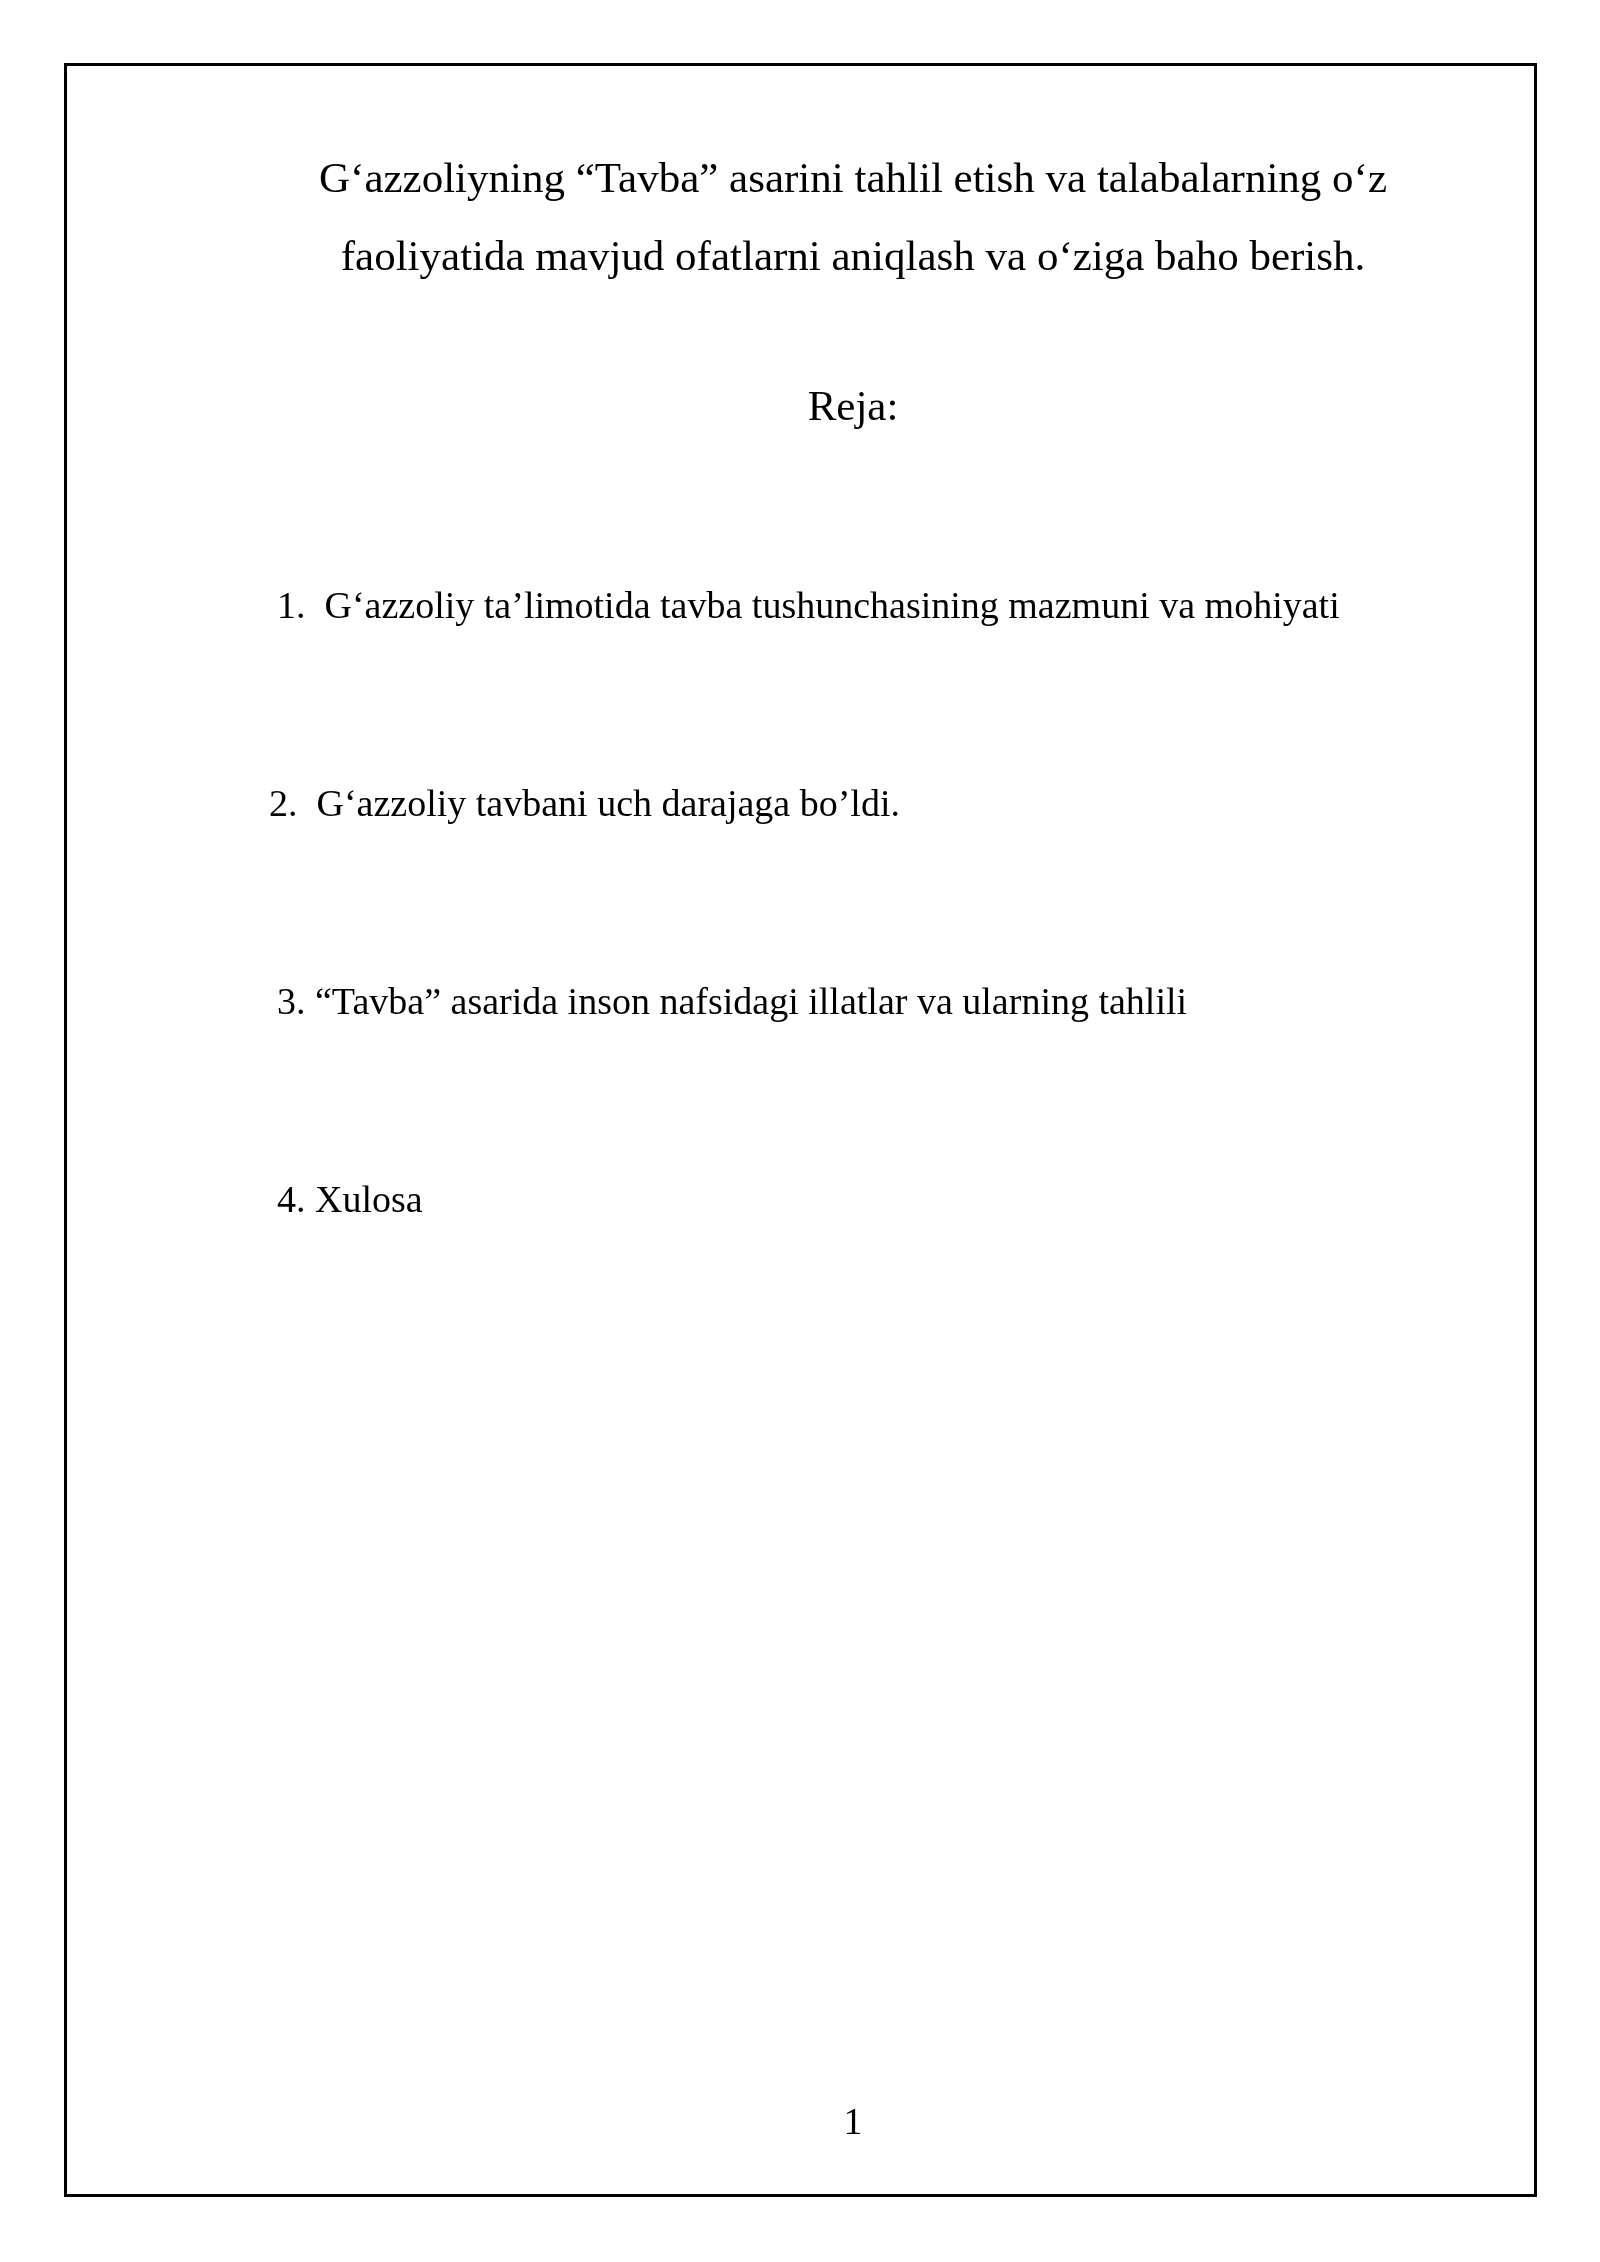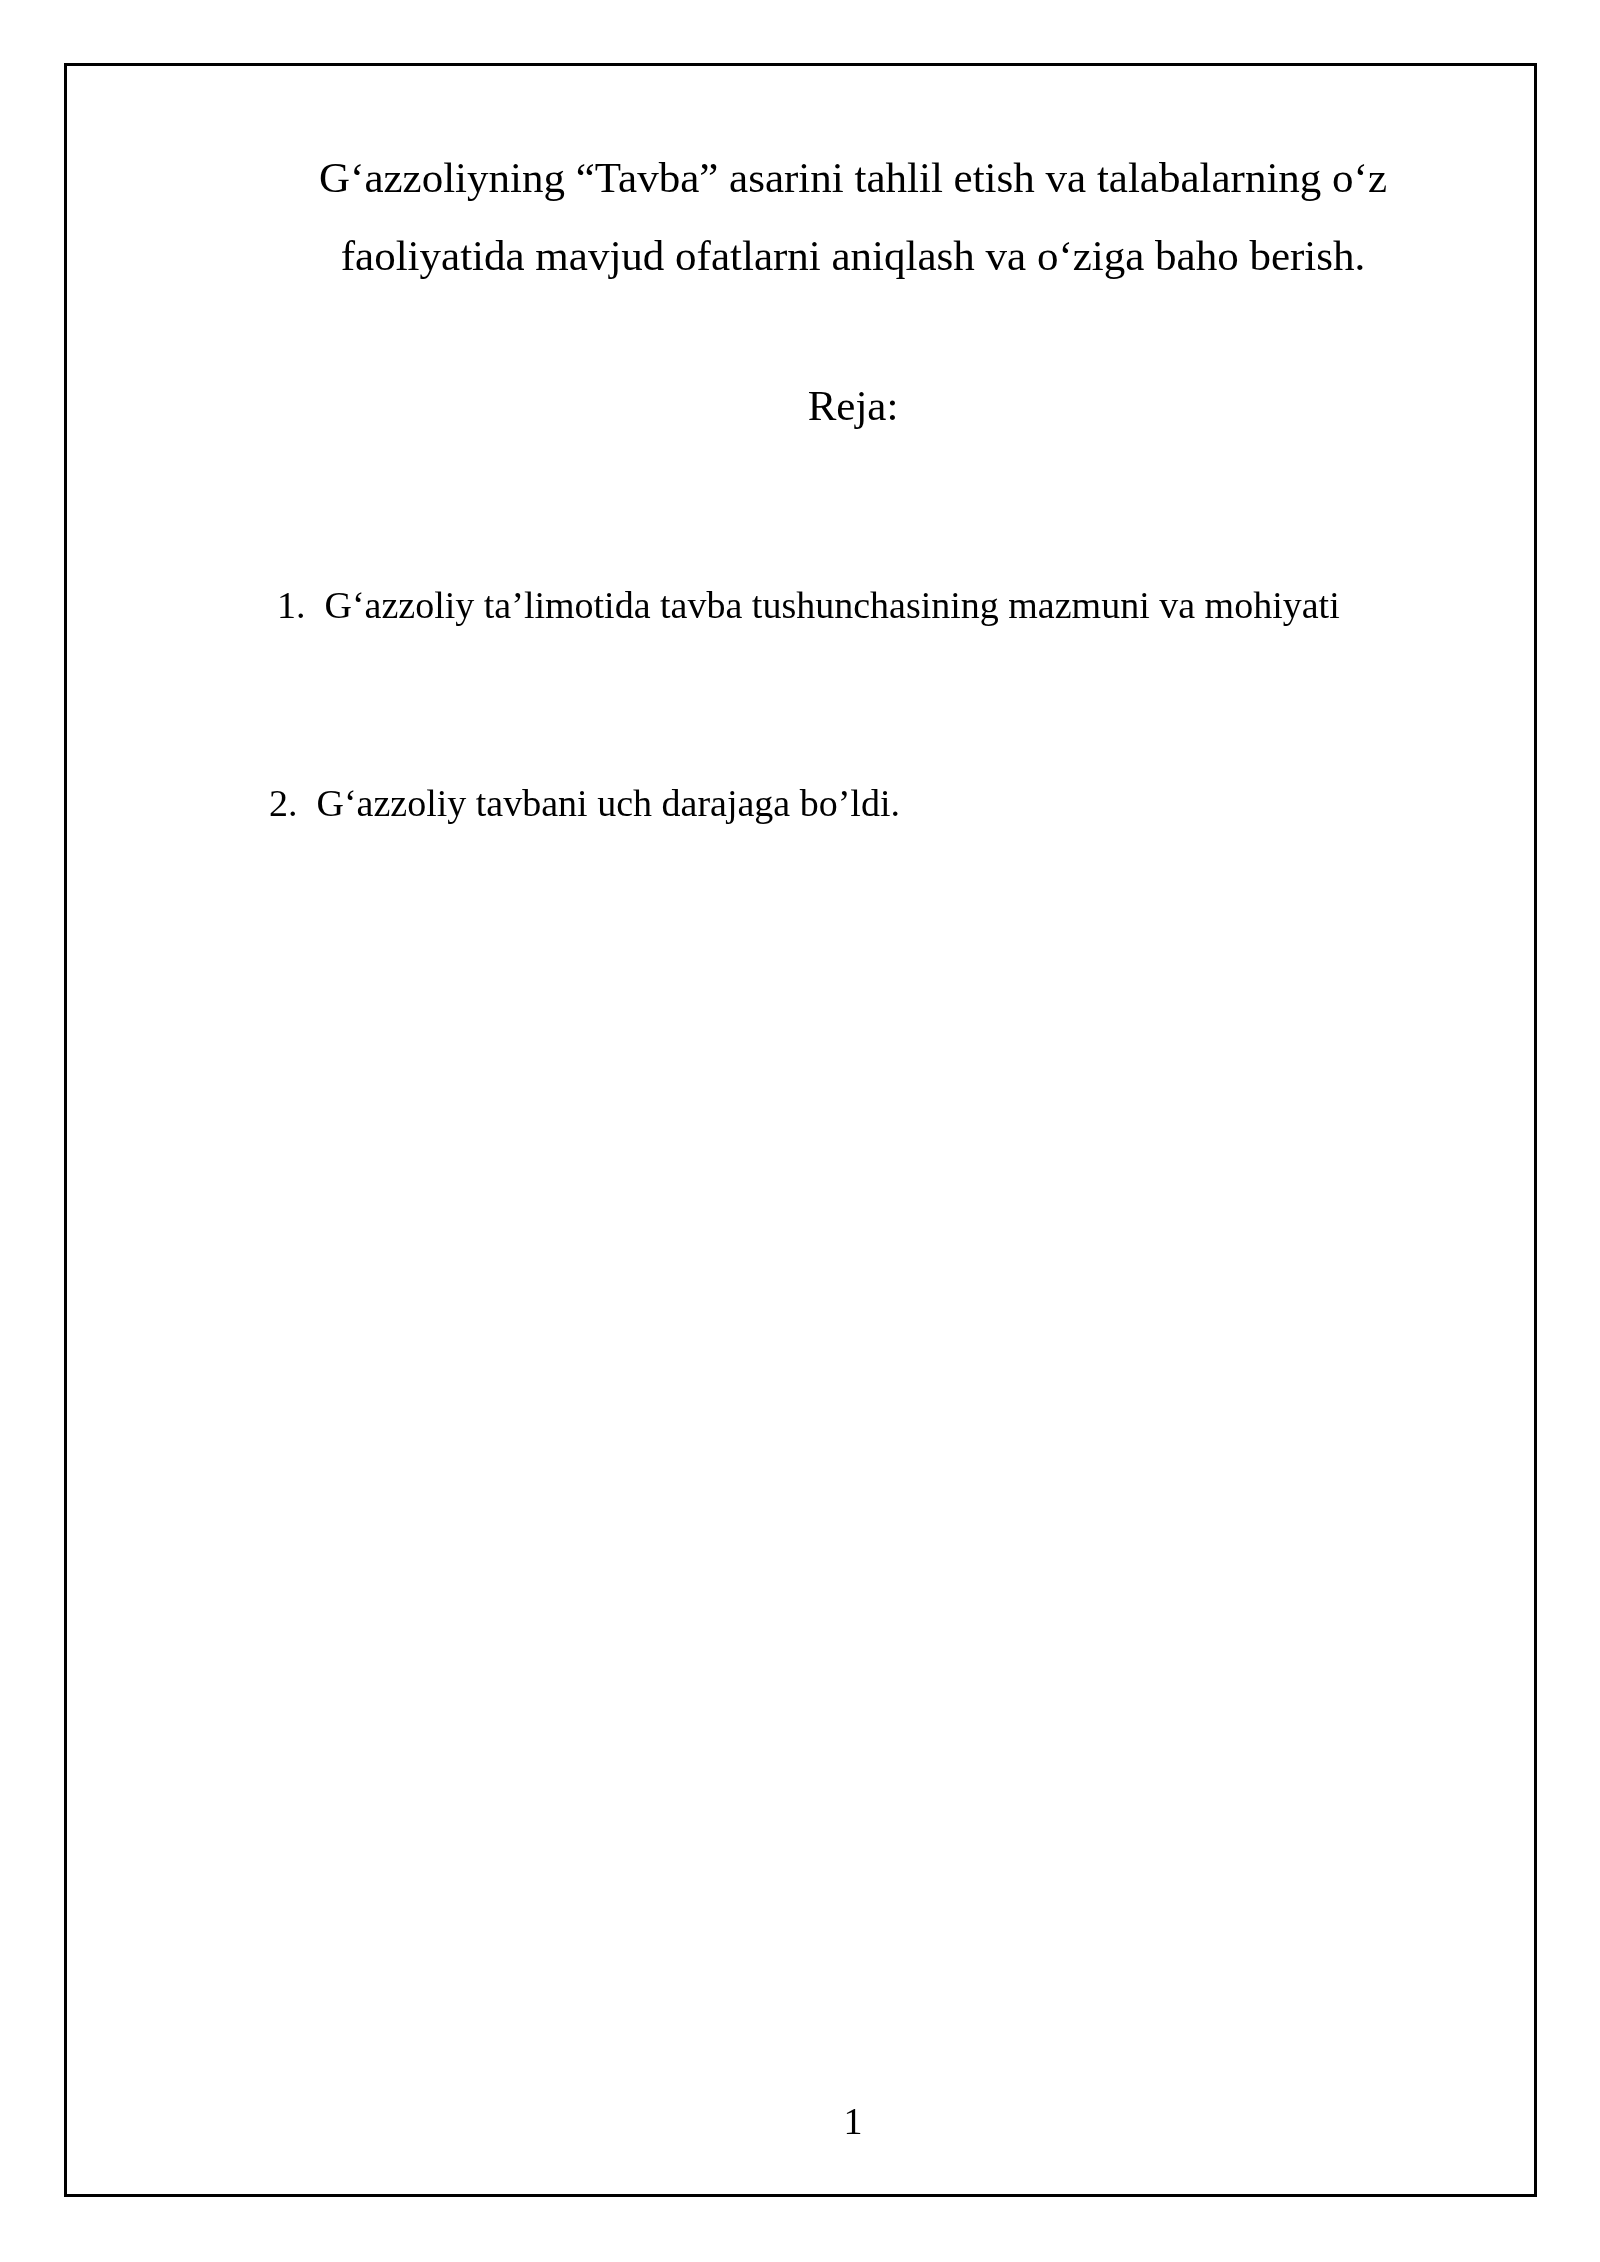--- a/index.html
+++ b/index.html
@@ -87,15 +87,17 @@
 <h1 class="doc-title">
   <span class="title-line">G‘azzoliyning “Tavba” asarini tahlil etish va talabalarning o‘z</span>
   <span class="title-line">faoliyatida mavjud ofatlarni aniqlash va o‘ziga baho berish.</span>
 </h1>
 
 <h2 class="plan-heading">Reja:</h2>
 
 <ol class="plan-list">
   <li>1.  G‘azzoliy ta’limotida tavba tushunchasining mazmuni va mohiyati</li>
   <li>2.  G‘azzoliy tavbani uch darajaga bo’ldi.</li>
+  <li>3. “Tavba” asarida inson nafsidagi illatlar va ularning tahlili</li>
+  <li>4. Xulosa</li>
 </ol>
 
 <div class="page-number">1</div>
 
 </body></html>

